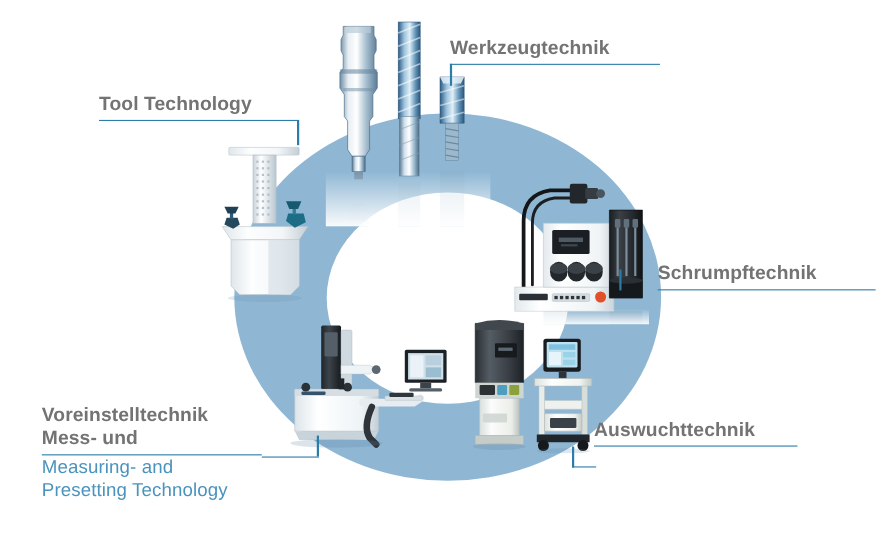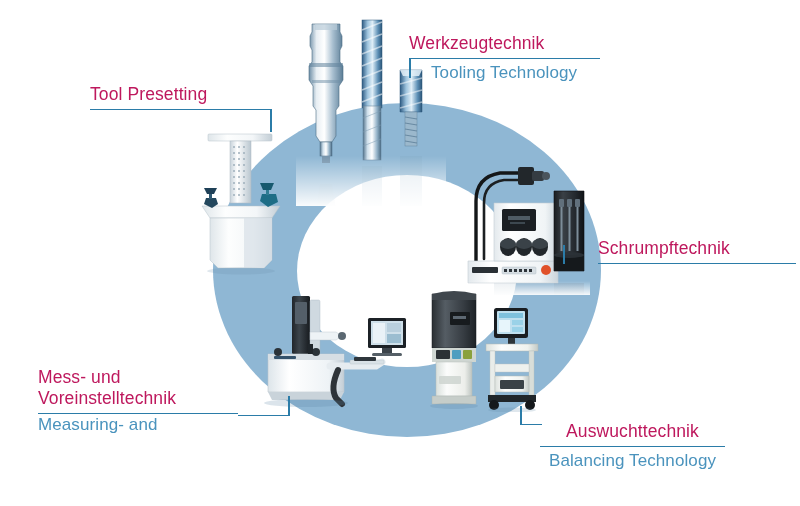--- a/index.html
+++ b/index.html
@@ -10,21 +10,21 @@
 
   
   .ring-wrap{position:absolute;left:213px;top:103px;width:388px;height:334px;}
   .ring{position:absolute;inset:0;border-radius:50%;
         background:#8fb7d4;}
   .ring-hole{position:absolute;left:84px;top:72px;width:220px;height:192px;
         border-radius:50%;background:#ffffff;}
 
   
   .label{position:absolute;}
-  .lbl-de{color:#be185d;font-weight:400;font-size:17.5px;line-height:21px;
+  .lbl-de{color:#737373;font-weight:700;font-size:17.5px;line-height:21px;
           white-space:nowrap;letter-spacing:.1px;}
   .lbl-en{color:#4a93bd;font-weight:400;font-size:17px;line-height:21px;
           white-space:nowrap;letter-spacing:.1px;}
   .rule{height:0;border-top:1.6px solid #2b7ca8;}
 
   
   .stub{position:absolute;background:#2b7ca8;width:1.6px;}
 
   
   .art{position:absolute;}
@@ -380,48 +380,47 @@
     <path d="M13,70 L47,70 L47,86 L13,86 Z" fill="url(#cartbody)" stroke="#b2bab6" stroke-width="0.5"></path>
     <rect x="18" y="74" width="24" height="9" rx="1" fill="#3a4247"></rect>
 
     <path d="M6,89 L54,89 L54,96 L6,96 Z" fill="#20262a"></path>
     <circle cx="12" cy="99" r="5" fill="#15191c"></circle>
     <circle cx="48" cy="99" r="5" fill="#15191c"></circle>
     <ellipse cx="30" cy="104" rx="24" ry="2.5" fill="#5d86a3" opacity=".2"></ellipse>
   </svg>
 
   <div class="label" style="left:90px;top:84px;width:182px;">
-    <div class="lbl-de">Tool Presetting</div>
+    <div class="lbl-de">Tool Technology</div>
     <div class="rule" style="margin-top:4px;width:182px;"></div>
   </div>
   <div class="stub" style="left:270.4px;top:110px;height:22px;"></div>
 
   <div class="label" style="left:409px;top:33px;width:191px;">
     <div class="lbl-de">Werkzeugtechnik</div>
     <div class="rule" style="margin-top:4px;width:191px;"></div>
-    <div class="lbl-en" style="margin-top:3px;margin-left:22px;">Tooling Technology</div>
   </div>
   <div class="stub" style="left:409px;top:58px;height:20px;"></div>
 
   <div class="label" style="left:563px;top:238px;width:198px;margin-left:35px;">
     <div class="lbl-de">Schrumpftechnik</div>
     <div class="rule" style="margin-top:4px;width:198px;"></div>
   </div>
   <div class="stub" style="left:563px;top:245px;height:19px;"></div>
 
-  <div class="label" style="left:540px;top:421px;width:185px;text-align:center;">
+  <div class="label" style="left:540px;top:380px;width:185px;">
     <div class="lbl-de">Auswuchttechnik</div>
     <div class="rule" style="margin-top:4px;width:185px;"></div>
-    <div class="lbl-en" style="margin-top:3px;">Balancing Technology</div>
   </div>
   <div class="stub" style="left:520px;top:406px;height:19px;"></div>
   <div class="rule" style="position:absolute;left:520px;top:424px;width:22px;"></div>
 
   <div class="label" style="left:38px;top:367px;width:200px;">
+    <div class="lbl-de">Voreinstelltechnik</div>
     <div class="lbl-de">Mess- und</div>
-    <div class="lbl-de">Voreinstelltechnik</div>
     <div class="rule" style="margin-top:4px;width:200px;"></div>
     <div class="lbl-en" style="margin-top:0;">Measuring- and</div>
+    <div class="lbl-en">Presetting Technology</div>
   </div>
   <div class="rule" style="position:absolute;left:238px;top:414.6px;width:52px;"></div>
   <div class="stub" style="left:288.4px;top:396px;height:19px;"></div>
 
 </div>
 
 </body></html>

